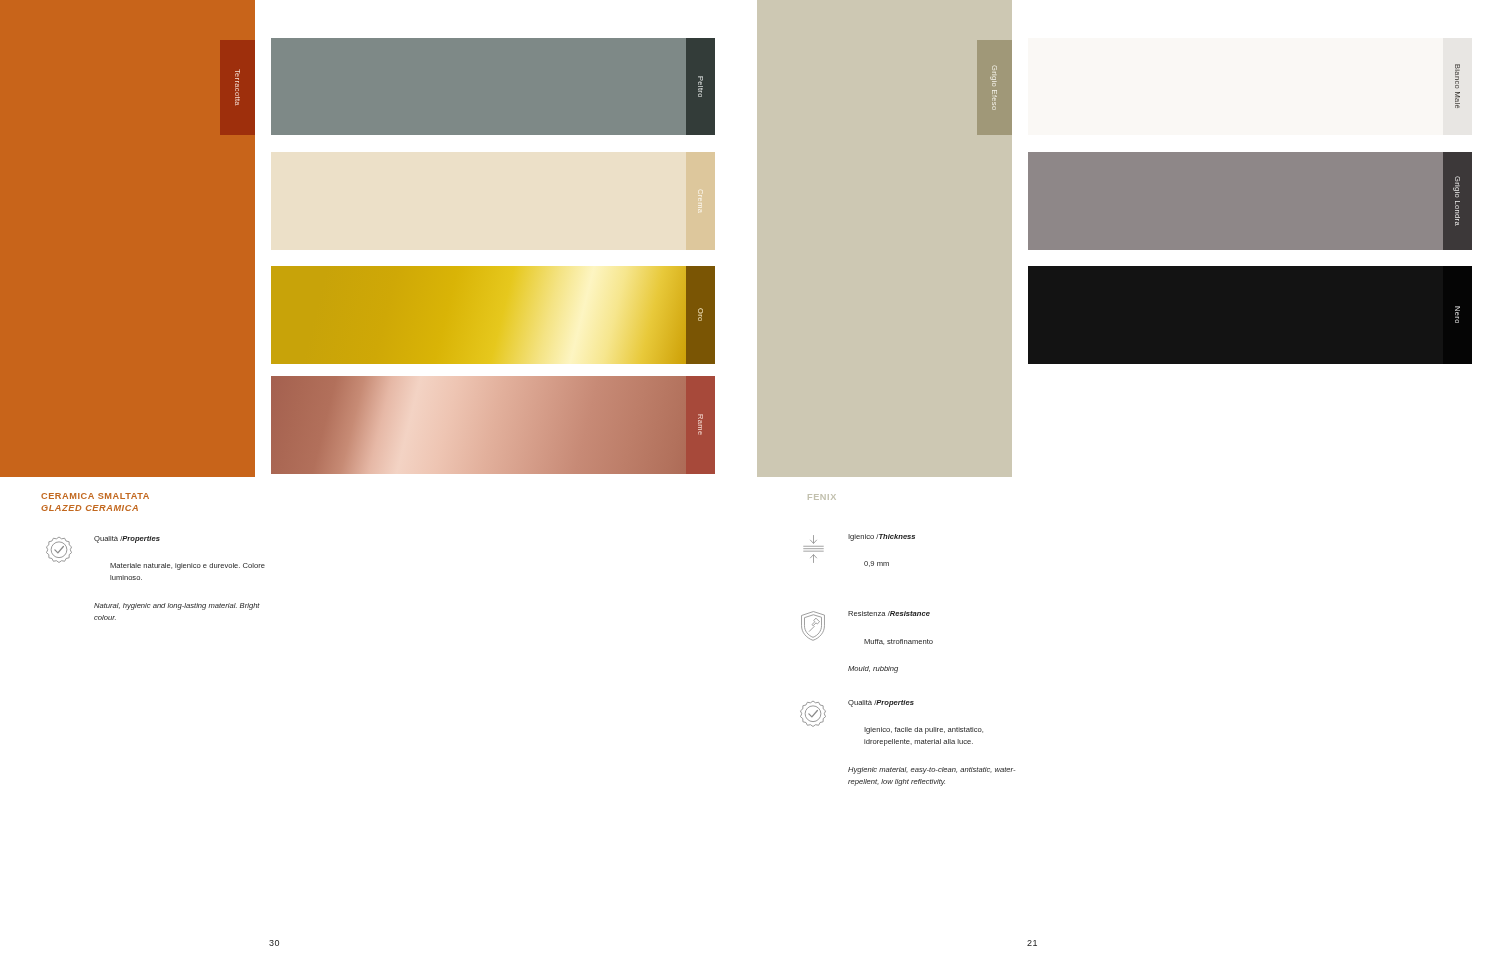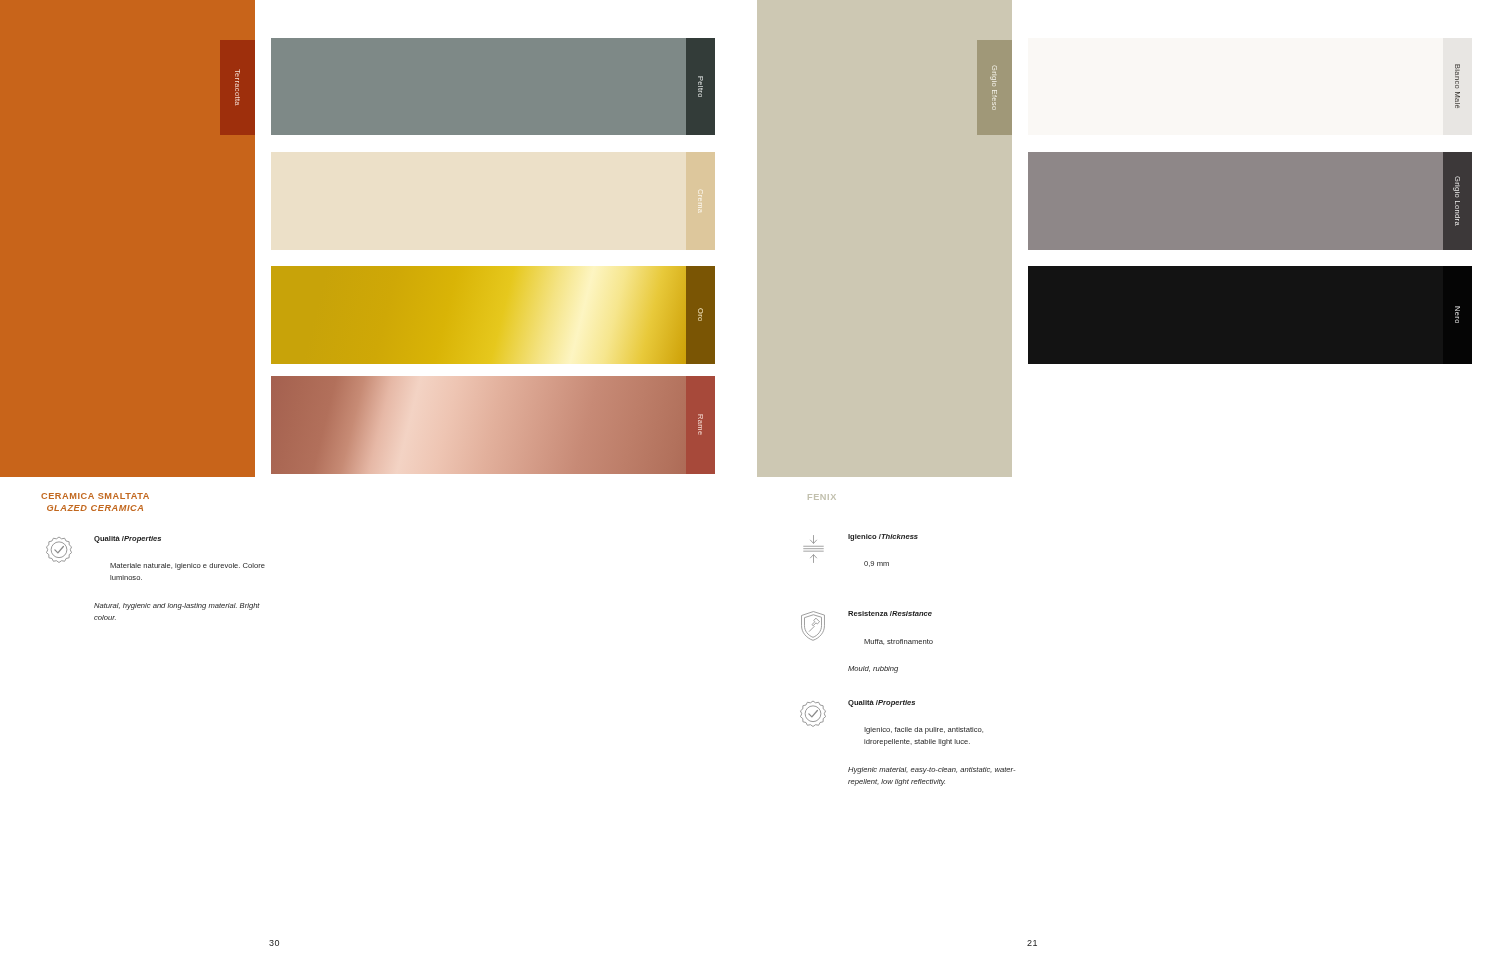--- a/index.html
+++ b/index.html
@@ -58,21 +58,21 @@
   #sw-bianco{left:1028px;top:38px;width:415px;height:97px;background:#faf8f5;}
   #sw-bianco-tab{left:1443px;top:38px;width:29px;height:97px;background:#e8e6e3;color:#36332f;}
 
   #sw-londra{left:1028px;top:152px;width:415px;height:98px;background:#8e8788;}
   #sw-londra-tab{left:1443px;top:152px;width:29px;height:98px;background:#3c3839;color:#ecebea;}
 
   #sw-nero{left:1028px;top:266px;width:415px;height:98px;background:#131313;}
   #sw-nero-tab{left:1443px;top:266px;width:29px;height:98px;background:#050505;color:#e6e6e6;}
 
   
-  .mat-head{position:absolute;line-height:1.28;text-align:center;}
+  .mat-head{position:absolute;line-height:1.28;}
   #head-left{left:41px;top:491px;}
   #head-right{left:795px;top:492px;}
   .mat-head .l1{font-size:9.2px;font-weight:700;letter-spacing:.55px;}
   .mat-head .l2{font-size:9.2px;font-weight:700;font-style:italic;letter-spacing:.55px;}
   #head-left .l1,#head-left .l2{color:#c2681f;}
   #head-right .l1,#head-right .l2{color:#c2c0ae;padding-left:12px;}
 
   
   .features{position:absolute;}
   #features-left{left:41px;top:533px;width:240px;}
@@ -81,21 +81,21 @@
   .feat{position:relative;display:flex;align-items:flex-start;}
   #features-left .feat{margin-bottom:24px;}
   #features-right .feat{margin-bottom:22px;}
 
   .feat-icon{width:36px;min-width:36px;height:40px;display:flex;
     align-items:flex-start;justify-content:center;padding-top:2px;}
   .feat-icon svg{display:block;}
   .feat-body{padding-left:17px;}
 
   .feat-title{font-size:7.6px;line-height:1.5;margin:0 0 .5px 0;color:#1c1c1c;}
-  .feat-title b{font-weight:700;}
+  .feat-title b{font-weight:400;}
   .feat-title i{font-weight:700;font-style:italic;}
   .feat-it{font-size:7.6px;line-height:1.55;color:#1f1f1f;margin:16px;}
   .feat-en{font-size:7.6px;line-height:1.55;color:#1f1f1f;font-style:italic;margin:0;}
 
   
   .folio{position:absolute;font-size:9px;color:#1c1c1c;letter-spacing:.4px;}
   #folio-left{left:269px;top:938px;}
   #folio-right{left:1027px;top:938px;}
 </style>
 </head>
@@ -200,21 +200,21 @@
     <div class="feat">
       <div class="feat-icon">
         <svg width="30" height="30" viewBox="0 0 48 48" fill="none" stroke="#8a8a8a" stroke-width="1.4">
           <path d="M24 3.2 28.1 6.1 33 5.2 35.3 9.6 40.2 10.8 40.3 15.8 44.1 19 42 23.6 44.1 28.2 40.3 31.4 40.2 36.4 35.3 37.6 33 42 28.1 41.1 24 44 19.9 41.1 15 42 12.7 37.6 7.8 36.4 7.7 31.4 3.9 28.2 6 23.6 3.9 19 7.7 15.8 7.8 10.8 12.7 9.6 15 5.2 19.9 6.1Z" stroke-linejoin="round"></path>
           <circle cx="24" cy="23.6" r="12.6"></circle>
           <path d="M17.4 23.8 22.2 28.6 31 18.4" stroke-width="2.1" stroke-linecap="round" stroke-linejoin="round"></path>
         </svg>
       </div>
       <div class="feat-body">
         <p class="feat-title"><b>Qualità</b><b> /</b><i>Properties</i></p>
-        <p class="feat-it">Igienico, facile da pulire, antistatico, idrorepellente, stabile light luce.</p>
+        <p class="feat-it">Igienico, facile da pulire, antistatico, idrorepellente, material alla luce.</p>
         <p class="feat-en">Hygienic material, easy-to-clean, antistatic, water-repellent, low light reflectivity.</p>
       </div>
     </div>
 
   </div>
 
   <div class="folio" id="folio-right">21</div>
 
 </div>
 

